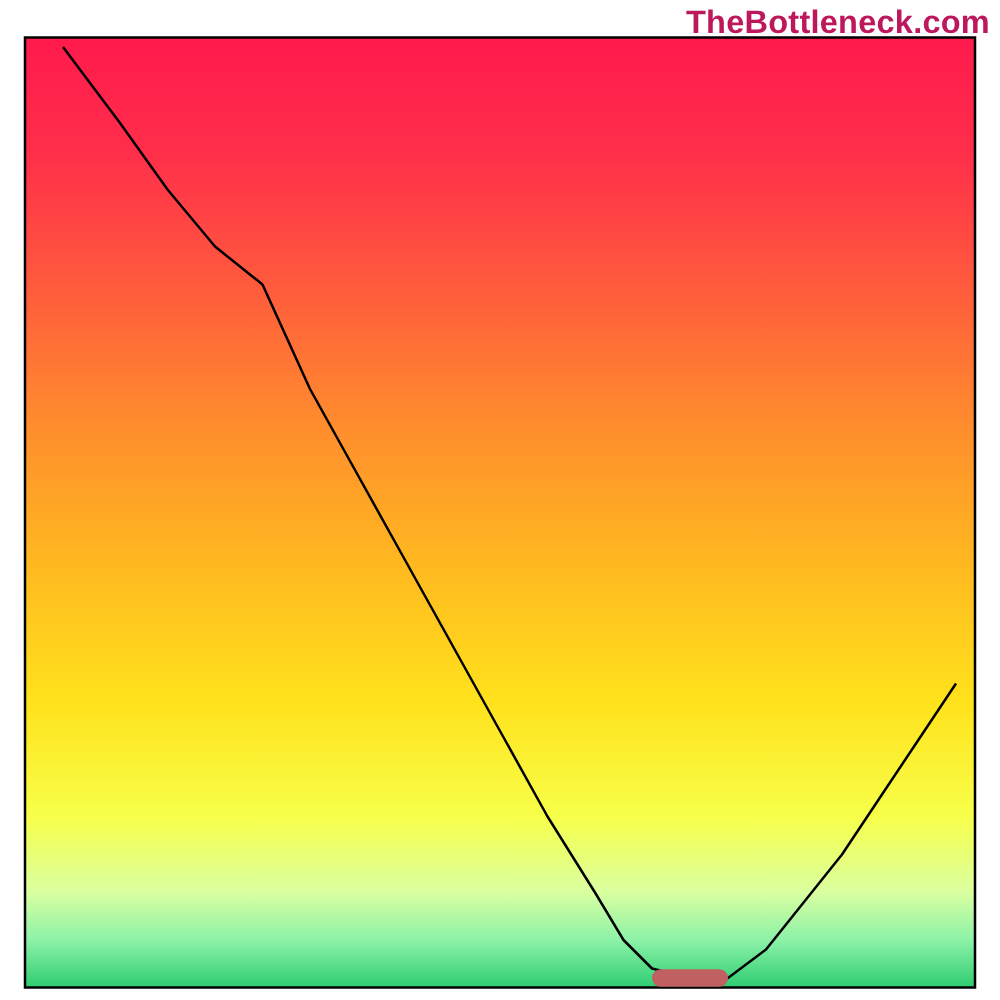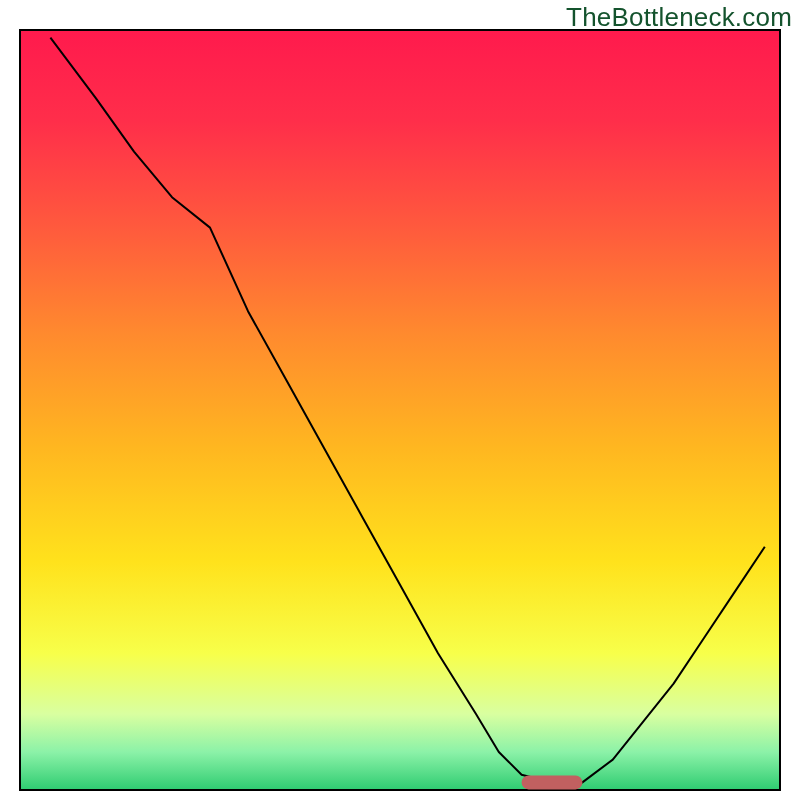--- a/index.html
+++ b/index.html
@@ -14,22 +14,22 @@
   .container {
     position: relative;
     width: 800px;
     height: 800px;
   }
   .watermark {
     position: absolute;
     top: 2px;
     right: 8px;
     font-size: 26px;
-    font-weight: normal;
-    color: #14532d;
+    font-weight: bold;
+    color: #be185d;
     letter-spacing: 0.2px;
     user-select: none;
   }
   svg {
     display: block;
   }
 </style>
 </head>
 <body>
 

